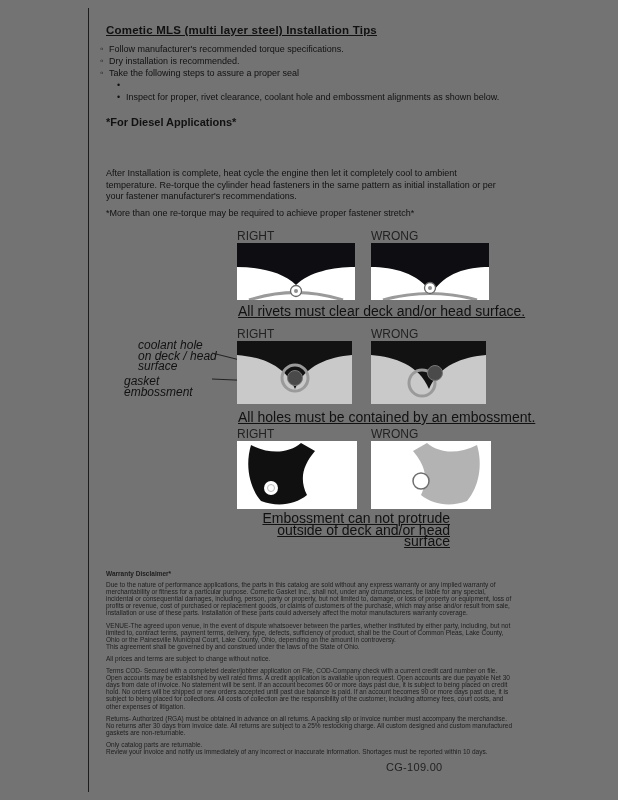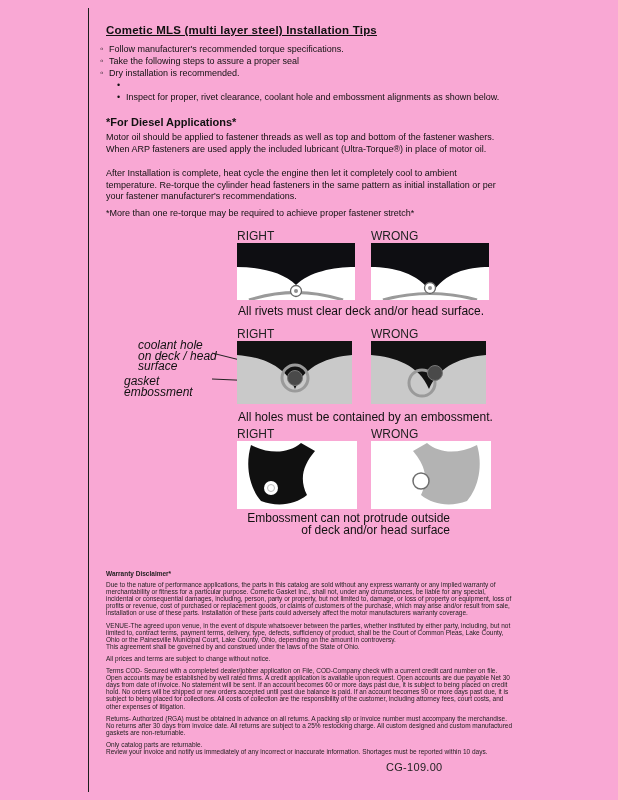--- a/index.html
+++ b/index.html
@@ -2,21 +2,21 @@
 <html><head>
 <meta charset="utf-8">
 <style>
   * { box-sizing: border-box; margin: 0; padding: 0; }
   html, body { background: #e9e9e9; }
   body { font-family: "Liberation Sans", sans-serif; color: #111; }
   .page {
     position: relative;
     width: 618px;
     height: 800px;
-    background: #f9a8d4;
+    background: #737373;
     overflow: hidden;
     margin: 0 auto;
   }
   .left-rule {
     position: absolute;
     left: 88px; top: 8px;
     width: 1px; height: 784px;
     background: #1c1c1c;
   }
   .doc-title {
@@ -57,23 +57,24 @@
   .note { top: 208px; width: 420px; }
   .col-header {
     position: absolute;
     width: 118px;
     font-size: 12px;
     color: #222;
   }
   .diagram { position: absolute; }
   .caption {
     position: absolute;
-    font-size: 12px;
+    font-size: 14px;
     line-height: 11.5px;
     color: #111;
+    text-decoration: underline;
   }
   .cap1 { left: 238px; top: 306px; }
   .cap2 { left: 238px; top: 412px; }
   .cap3 { left: 238px; top: 513px; width: 212px; text-align: right; }
   .callout {
     position: absolute;
     font-size: 12px;
     line-height: 10.5px;
     color: #111;
     font-style: italic;
@@ -103,30 +104,29 @@
 <body>
 
 <div class="page">
 
   <div class="left-rule"></div>
 
   <div class="doc-title">Cometic MLS (multi layer steel) Installation Tips</div>
 
   <div class="bullets">
     <div class="bullet"><span class="marker open"></span><span>Follow manufacturer's recommended torque specifications.</span></div>
+    <div class="bullet"><span class="marker open"></span><span>Dry installation is recommended.</span></div>
     <div class="bullet"><span class="marker open"></span><span>Take the following steps to assure a proper seal</span></div>
-    <div class="bullet"><span class="marker open"></span><span>Dry installation is recommended.</span></div>
     <div class="sub-bullets">
       <div class="bullet"><span class="marker filled"></span></div>
       <div class="bullet"><span class="marker filled"></span><span>Inspect for proper, rivet clearance, coolant hole and embossment alignments as shown below.</span></div>
     </div>
   </div>
 
   <div class="diesel-heading">*For Diesel Applications*</div>
-  <div class="body-para p1">Motor oil should be applied to fastener threads as well as top and bottom of the fastener washers. When ARP fasteners are used apply the included lubricant (Ultra-Torque®) in place of motor oil.</div>
   <div class="body-para p2">After Installation is complete, heat cycle the engine then let it completely cool to ambient temperature. Re-torque the cylinder head fasteners in the same pattern as initial installation or per your fastener manufacturer's recommendations.</div>
   <div class="body-para note">*More than one re-torque may be required to achieve proper fastener stretch*</div>
 
   <div class="col-header" style="left:237px; top:229px;">RIGHT</div>
   <div class="col-header" style="left:371px; top:229px;">WRONG</div>
 
   <svg class="diagram" style="left:237px; top:243px;" width="118" height="57" viewBox="0 0 118 57">
     <rect width="118" height="57" fill="#ffffff"></rect>
     <path d="M0,0 H118 V24 C96,24 72,29 59,42 C46,29 22,24 0,24 Z" fill="#0e0e12"></path>
     <path d="M12,57 Q59,42 106,57" fill="none" stroke="#9a9a9a" stroke-width="3"></path>

